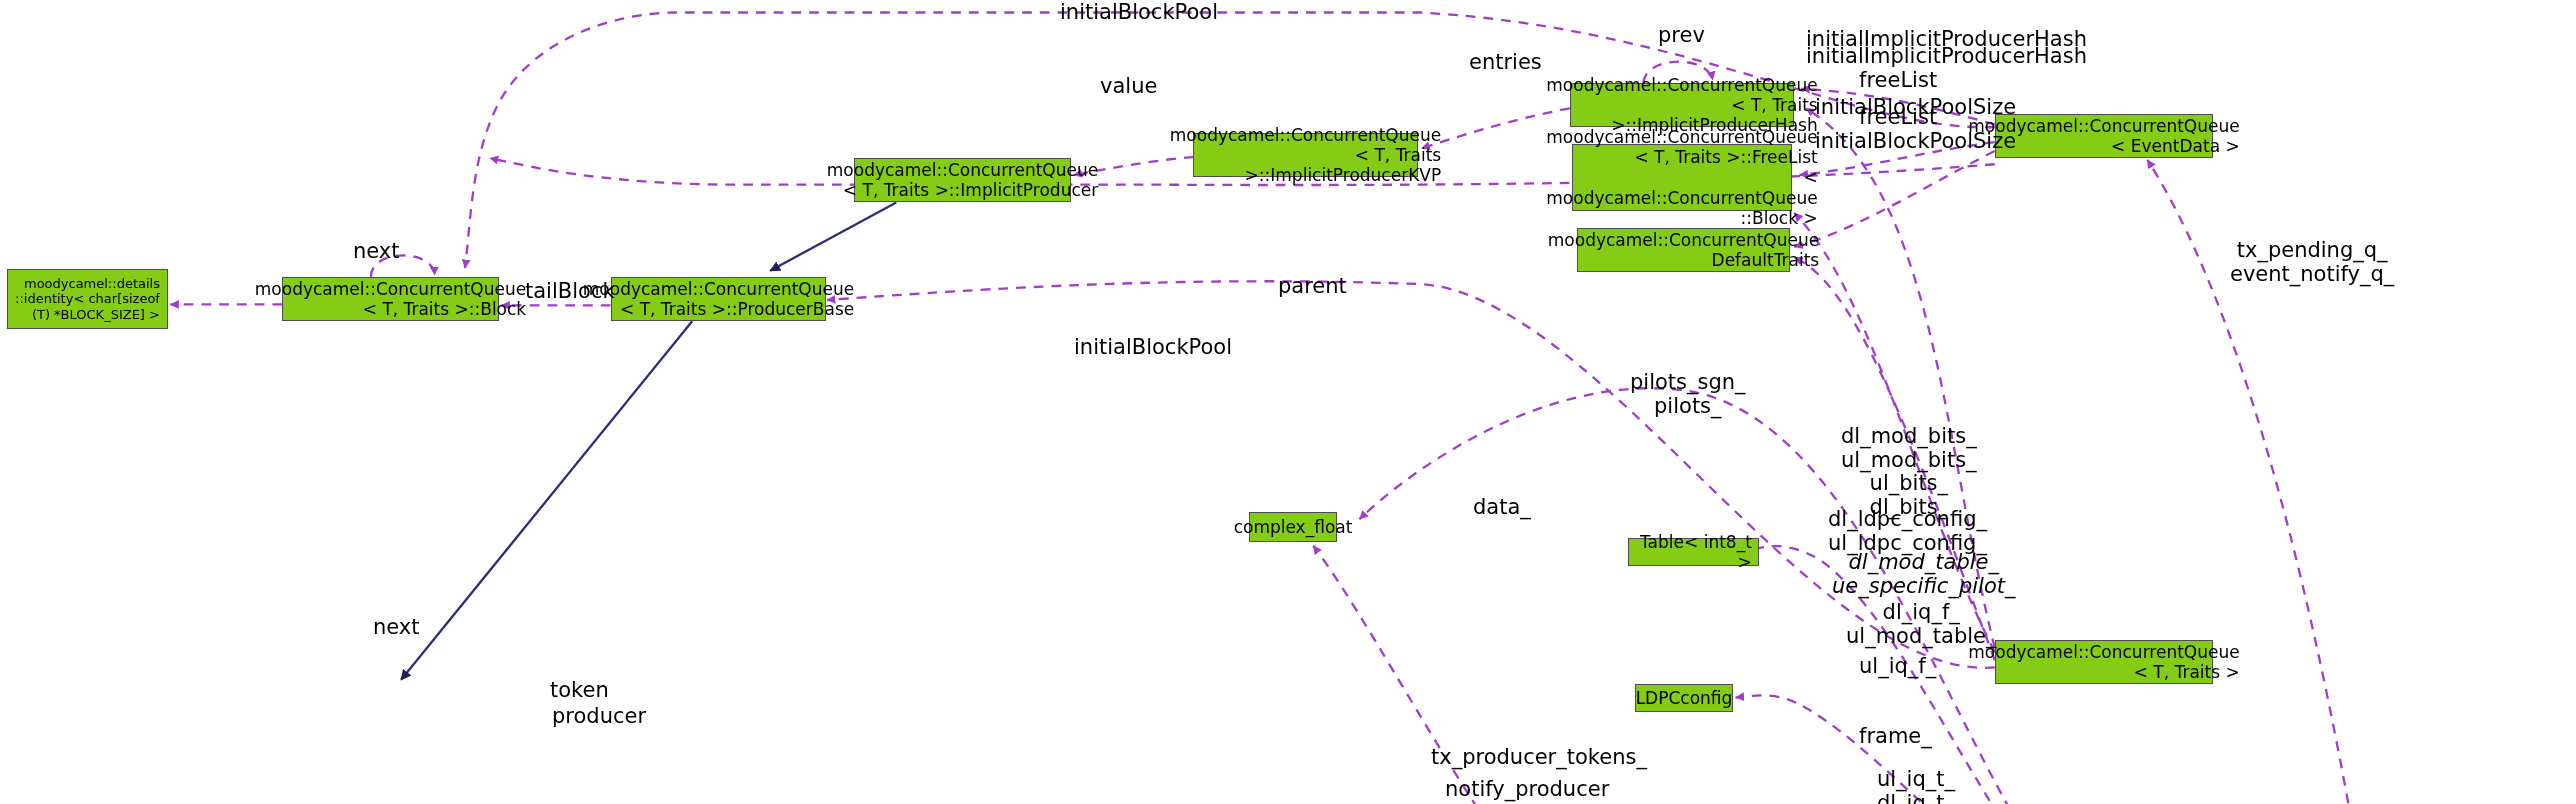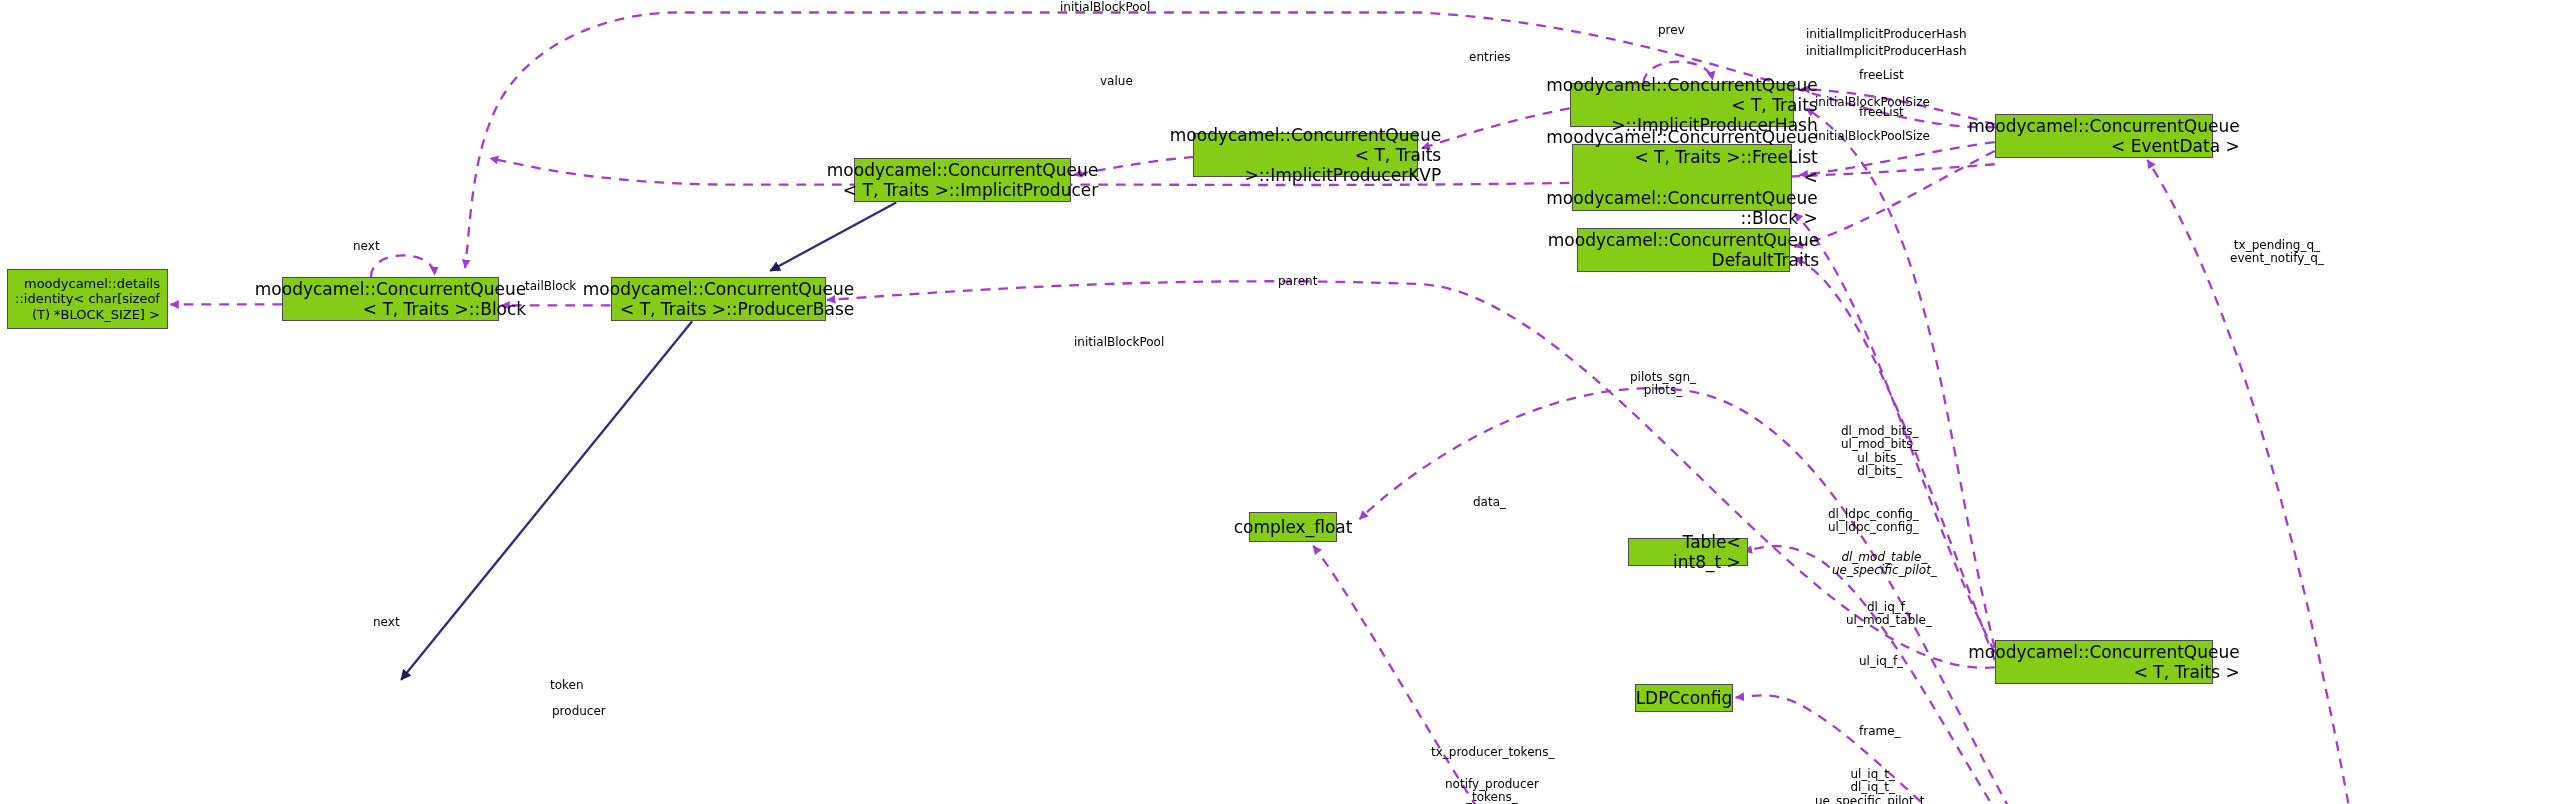--- a/index.html
+++ b/index.html
@@ -17,21 +17,21 @@
     justify-content:center;
     text-align:right;
     line-height:1.18;
     font-size:17px;
     padding:2.7px 6.2px;
     white-space:pre-line;
     z-index:5;
   }
   .elabel{
     position:absolute;
-    font-size:12px;
+    font-size:21px;
     color:#000;
     text-align:center;
     line-height:1.12;
     white-space:pre-line;
     z-index:6;
     pointer-events:none;
   }
   .dash{fill:none;stroke:#a23ccd;stroke-width:2.6;stroke-dasharray:11 9;}
   .solid{fill:none;stroke:#2d2d7a;stroke-width:2.6;}
   .ahead-d{fill:#a23ccd;}
@@ -138,21 +138,21 @@
 &lt; moodycamel::ConcurrentQueue
 ::Block &gt;</div>
   <div class="node" style="left:1577px;top:228px;width:213px;height:44px;">moodycamel::ConcurrentQueue
 DefaultTraits</div>
   <div class="node" style="left: 1995px; top: 114px; width: 218px; height: 44px;">moodycamel::ConcurrentQueue
 &lt; EventData &gt;</div>
   <div class="node" style="left: 1995px; top: 640px; width: 218px; height: 44px;">moodycamel::ConcurrentQueue
 &lt; T, Traits &gt;</div>
 
   <div class="node" style="left: 1249px; top: 512px; width: 88px; height: 30px;">complex_float</div>
-  <div class="node" style="left:1628px;top:538px;width:120px;height:28px;">Table&lt; int8_t &gt;</div>
+  <div class="node" style="left:1628px;top:538px;width:131px;height:28px;">Table&lt; int8_t &gt;</div>
   <div class="node" style="left: 1635px; top: 684px; width: 98px; height: 28px;">LDPCconfig</div>
 
   <div class="elabel" style="left:1060px;top:0.9px;">initialBlockPool</div>
   <div class="elabel" style="left:1658px;top:24px;">prev</div>
   <div class="elabel" style="left:1806px;top:27.5px;">initialImplicitProducerHash</div>
   <div class="elabel" style="left:1806px;top:45px;">initialImplicitProducerHash</div>
   <div class="elabel" style="left:1469px;top:51px;">entries</div>
   <div class="elabel" style="left:1100px;top:75px;">value</div>
   <div class="elabel" style="left:1859px;top:69px;">freeList</div>
   <div class="elabel" style="left:1815px;top:96px;">initialBlockPoolSize</div>

